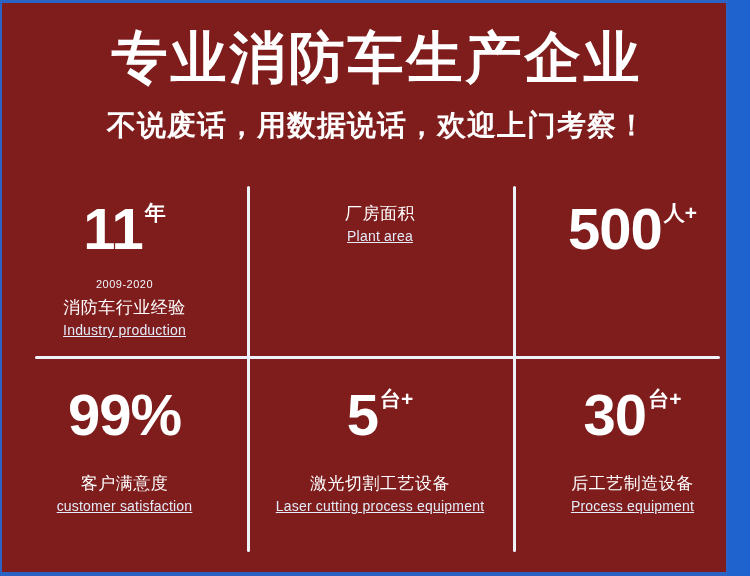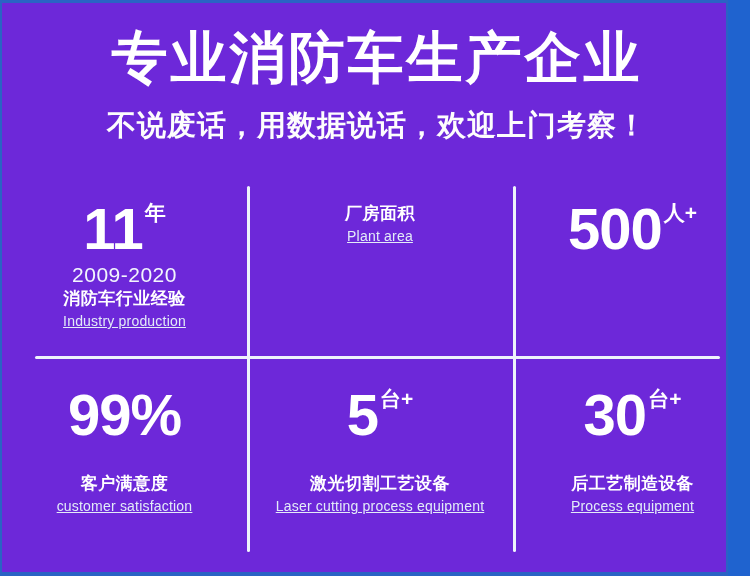--- a/index.html
+++ b/index.html
@@ -11,21 +11,21 @@
     height: 576px;
     overflow: hidden;
     font-family: "Liberation Sans", "DejaVu Sans", sans-serif;
     background: #1f63cf;
   }
 
   #poster {
     position: relative;
     width: 728px;
     height: 576px;
-    background: #6d28d9;
+    background: #7f1d1d;
     box-sizing: border-box;
     border-top: 3px solid #2a63c4;
     border-left: 2px solid #2a63c4;
     border-right: 2px solid #2a63c4;
     border-bottom: 4px solid #2a63c4;
     overflow: hidden;
   }
 
   
   .header {
@@ -118,32 +118,32 @@
     margin-left: 2px;
     padding-top: 3px;
     display: flex;
     flex-direction: column;
     align-items: flex-start;
   }
   .suffix.stacked { line-height: 23px; }
   .suffix span { display: block; }
 
   .years {
-    margin-top: 7px;
-    font-size: 21px;
+    margin-top: 16px;
+    font-size: 11px;
     line-height: 18px;
     font-weight: 400;
     color: #f2f6fd;
     letter-spacing: 0.5px;
   }
 
   .label-cn {
     font-size: 17px;
     line-height: 22px;
-    font-weight: 700;
+    font-weight: 400;
     color: #ffffff;
     letter-spacing: 0.5px;
     white-space: nowrap;
   }
   .row1 .label-cn { margin-top: 4px; }
   .row2 .label-cn { margin-top: 28px; }
 
   .label-en {
     margin-top: 2px;
     font-size: 14px;

